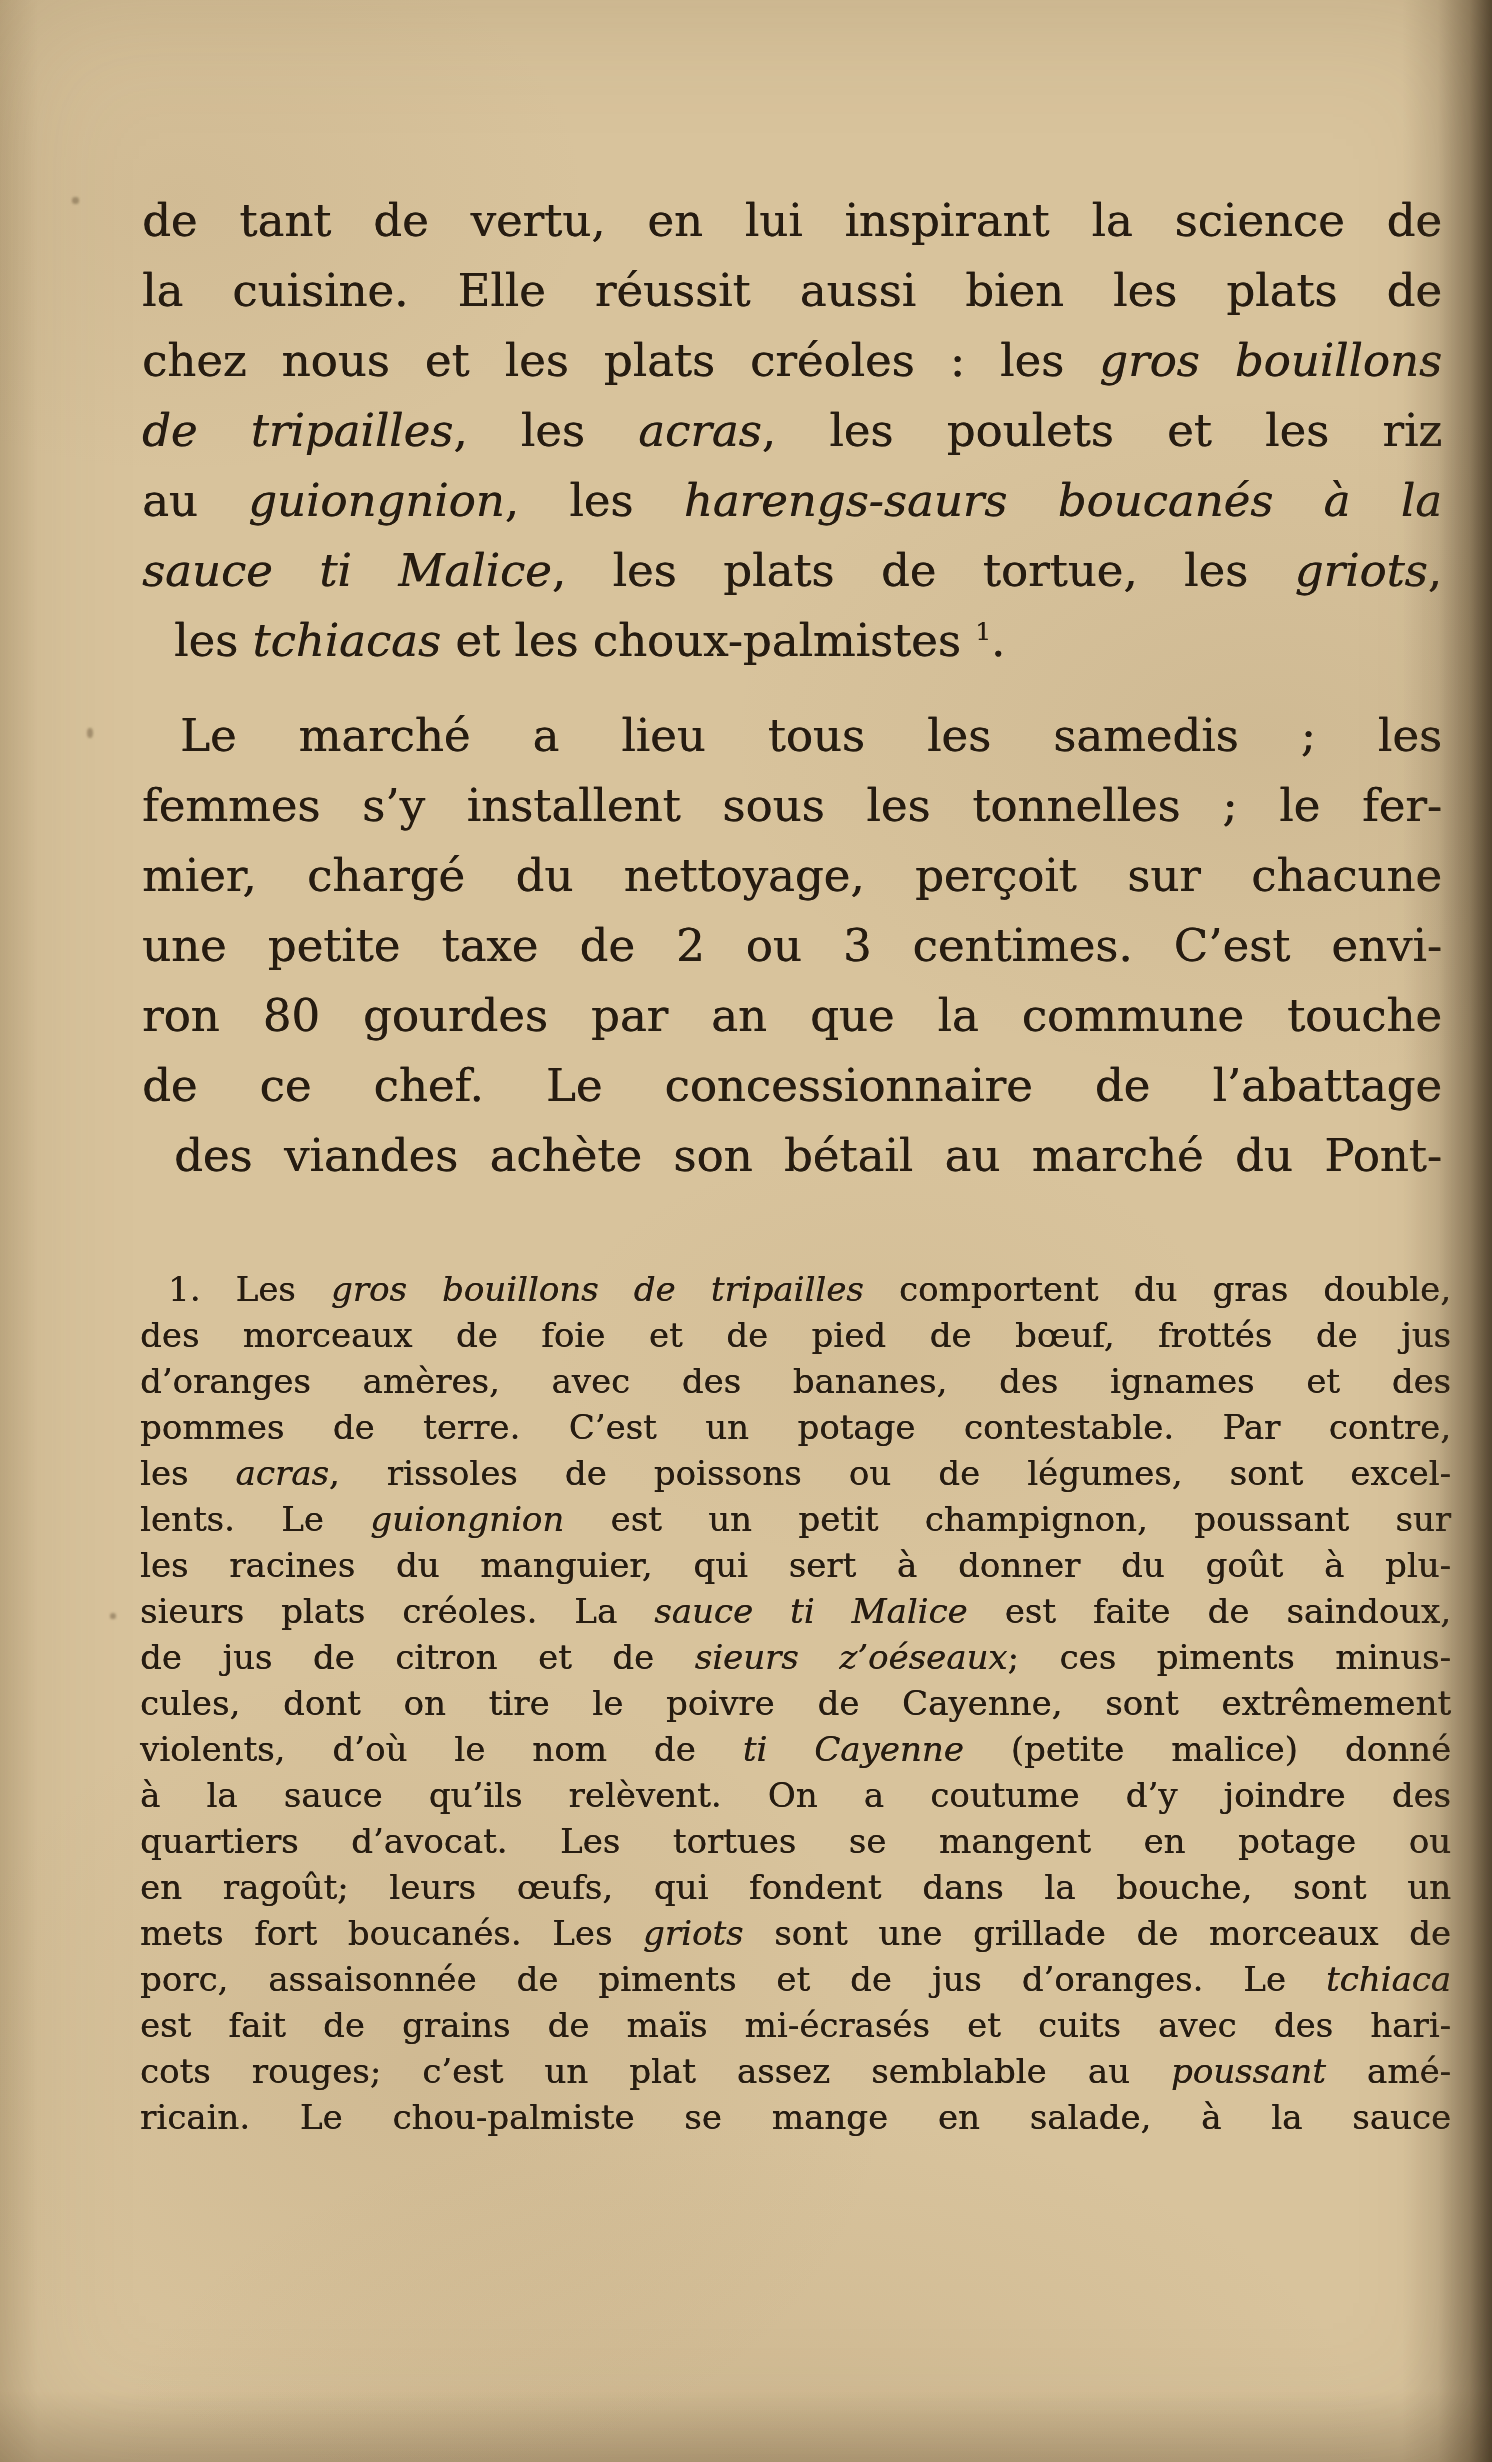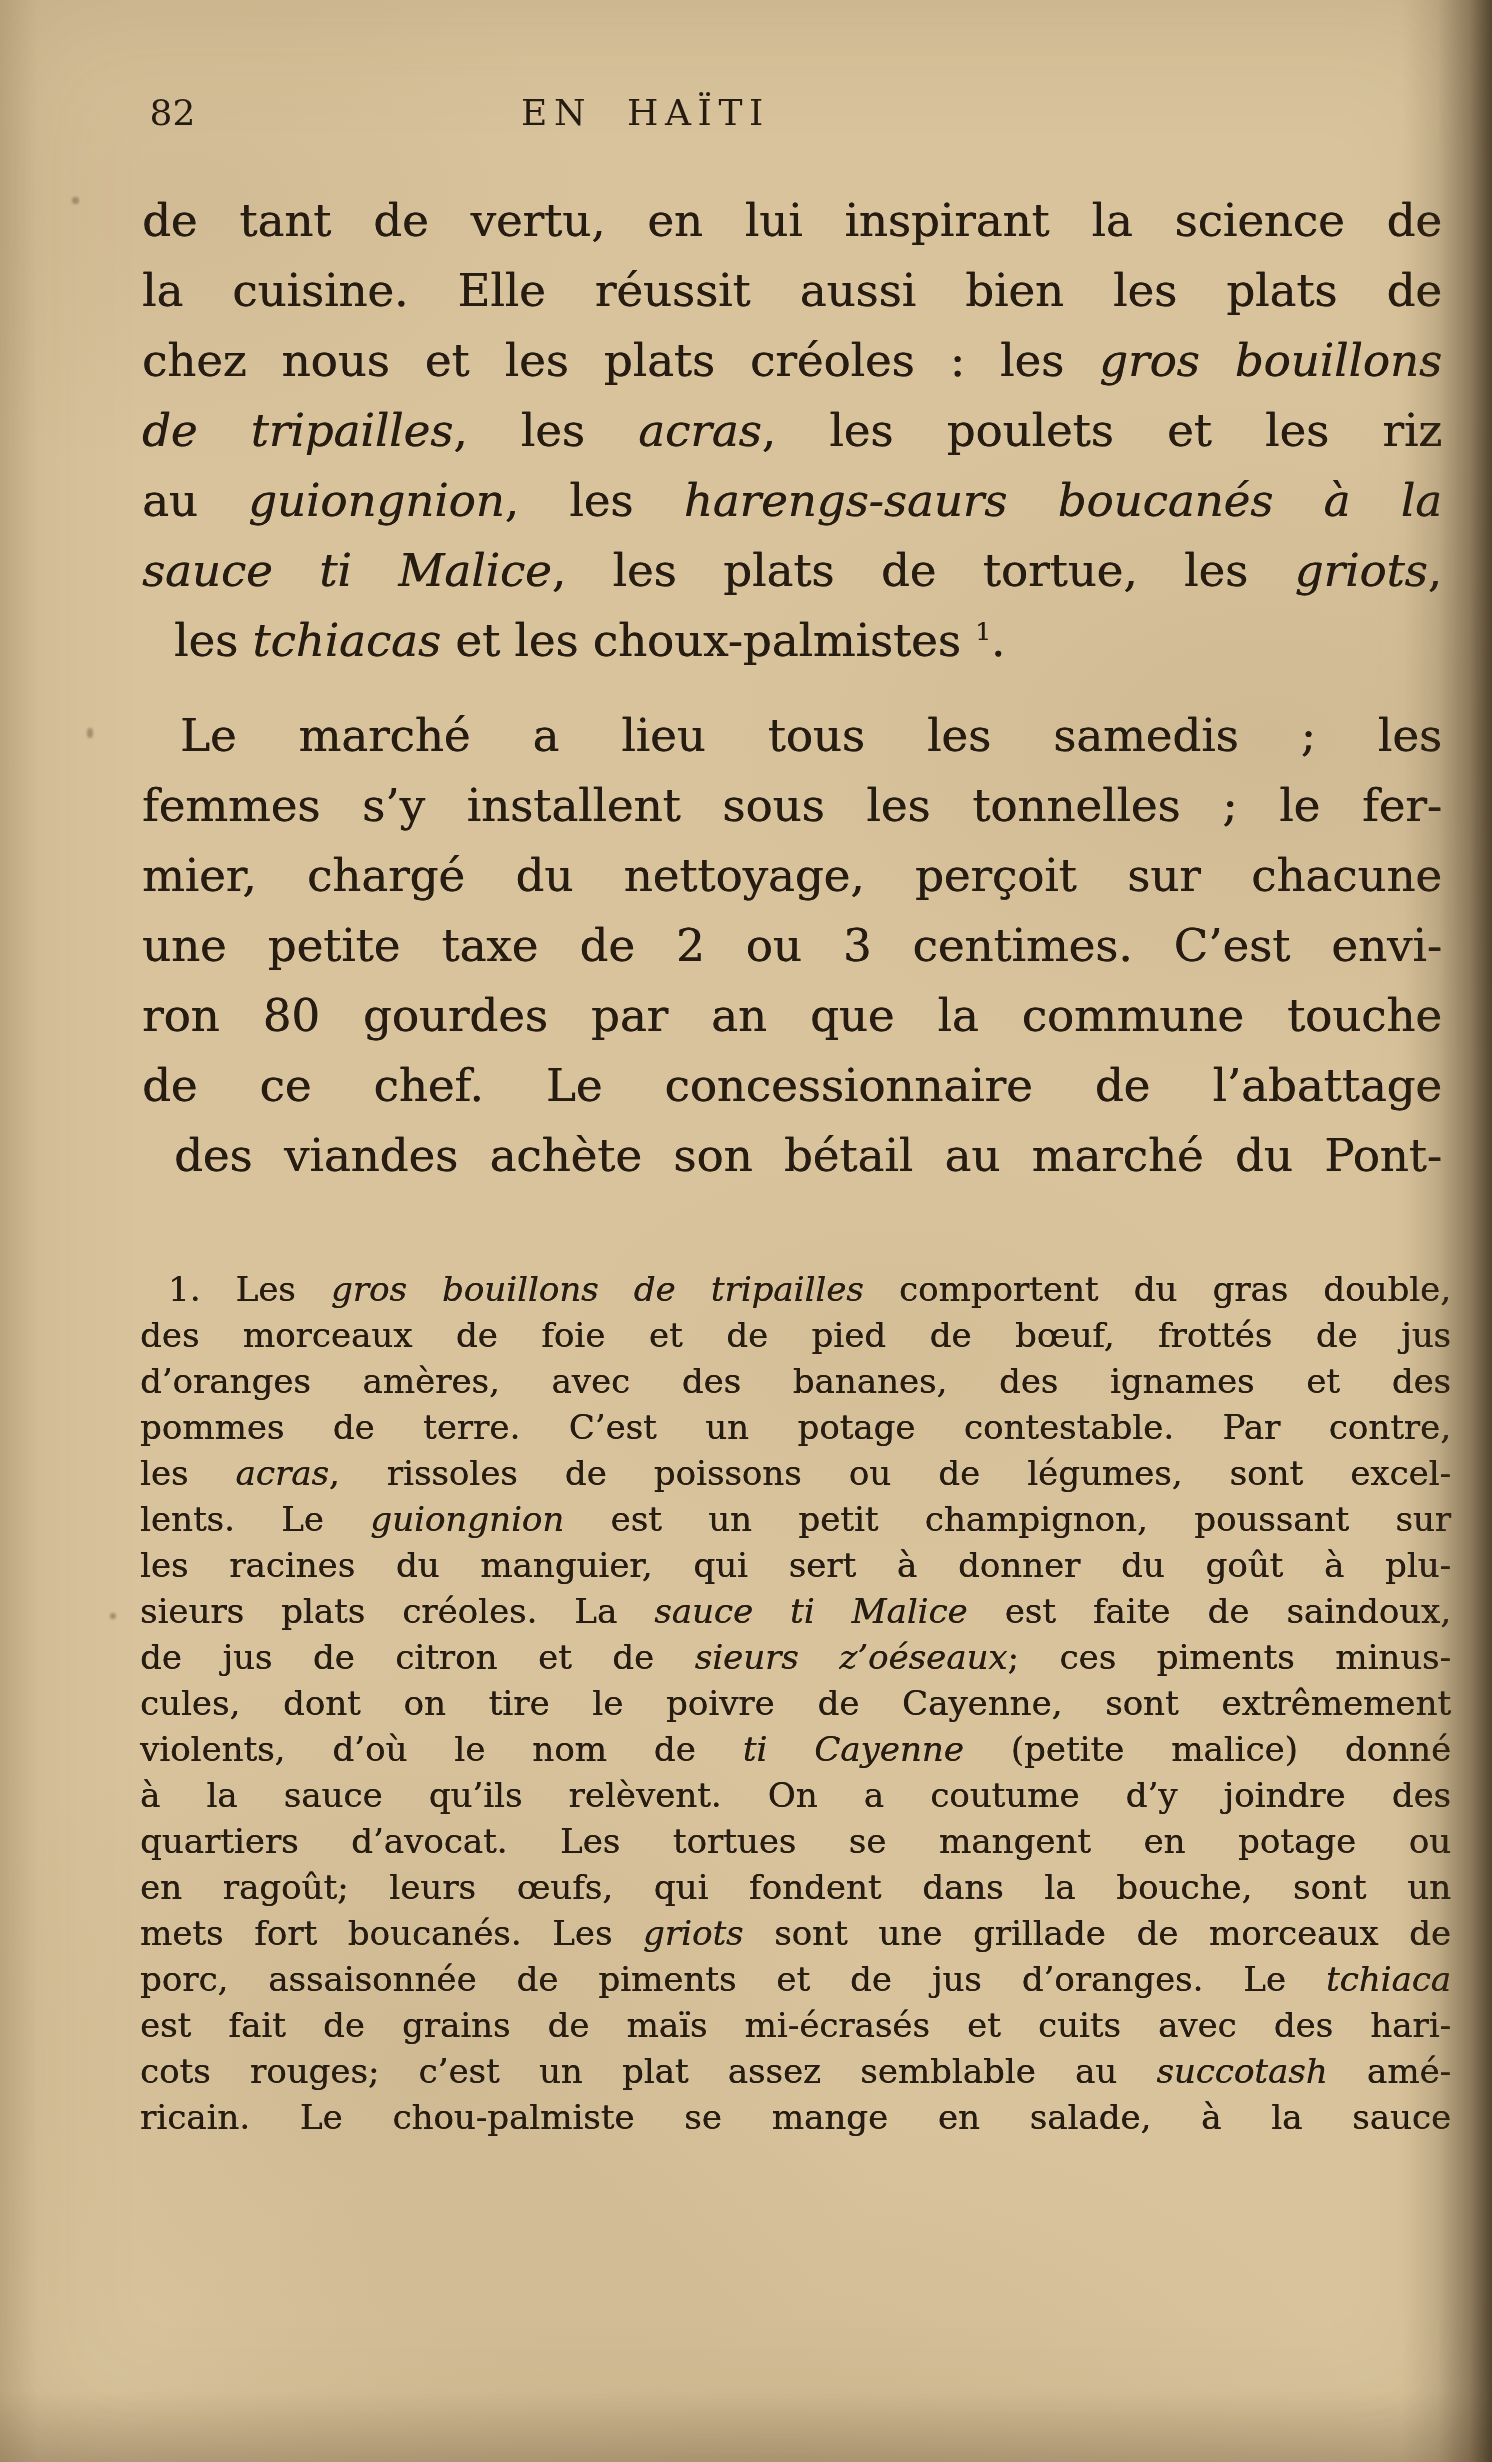--- a/index.html
+++ b/index.html
@@ -63,24 +63,20 @@
   .it  { font-style:italic; }
   .sup { font-size:0.55em; vertical-align:super; line-height:0; }
 </style>
 </head>
 <body style="--paper: #d8c39c; --ink: #261c11;">
 
 <div class="page">
 
   <div class="texture"></div>
 
-  <div class="header">
-    <span class="page-number">82</span>
-    <span class="running-title">EN HAÏTI</span>
-  </div>
 
   <div class="main-text">
     <div class="para">
         <div class="line"><span>de tant de vertu, en lui inspirant la science de</span></div>
         <div class="line"><span>la cuisine. Elle réussit aussi bien les plats de</span></div>
         <div class="line"><span>chez nous et les plats créoles : les </span><span class="it">gros bouillons</span></div>
         <div class="line"><span class="it">de tripailles</span><span>, les </span><span class="it">acras</span><span>, les poulets et les riz</span></div>
         <div class="line"><span>au </span><span class="it">guiongnion</span><span>, les </span><span class="it">harengs-saurs boucanés à la</span></div>
         <div class="line"><span class="it">sauce ti Malice</span><span>, les plats de tortue, les </span><span class="it">griots</span><span>,</span></div>
         <div class="line last"><span>les </span><span class="it">tchiacas</span><span> et les choux-palmistes </span><span class="sup">1</span><span>.</span></div>
@@ -107,21 +103,21 @@
       <div class="line"><span>sieurs plats créoles. La </span><span class="it">sauce ti Malice</span><span> est faite de saindoux,</span></div>
       <div class="line"><span>de jus de citron et de </span><span class="it">sieurs z’oéseaux</span><span>; ces piments minus-</span></div>
       <div class="line"><span>cules, dont on tire le poivre de Cayenne, sont extrêmement</span></div>
       <div class="line"><span>violents, d’où le nom de </span><span class="it">ti Cayenne</span><span> (petite malice) donné</span></div>
       <div class="line"><span>à la sauce qu’ils relèvent. On a coutume d’y joindre des</span></div>
       <div class="line"><span>quartiers d’avocat. Les tortues se mangent en potage ou</span></div>
       <div class="line"><span>en ragoût; leurs œufs, qui fondent dans la bouche, sont un</span></div>
       <div class="line"><span>mets fort boucanés. Les </span><span class="it">griots</span><span> sont une grillade de morceaux de</span></div>
       <div class="line"><span>porc, assaisonnée de piments et de jus d’oranges. Le </span><span class="it">tchiaca</span></div>
       <div class="line"><span>est fait de grains de maïs mi-écrasés et cuits avec des hari-</span></div>
-      <div class="line"><span>cots rouges; c’est un plat assez semblable au </span><span class="it">succotash</span><span> amé-</span></div>
+      <div class="line"><span>cots rouges; c’est un plat assez semblable au </span><span class="it">poussant</span><span> amé-</span></div>
       <div class="line"><span>ricain. Le chou-palmiste se mange en salade, à la sauce</span></div>
     </div>
 
   <div class="speck s1"></div>
   <div class="speck s2"></div>
   <div class="speck s3"></div>
 
   <div class="edge-left"></div>
   <div class="edge-bottom"></div>
   <div class="edge-right"></div>

